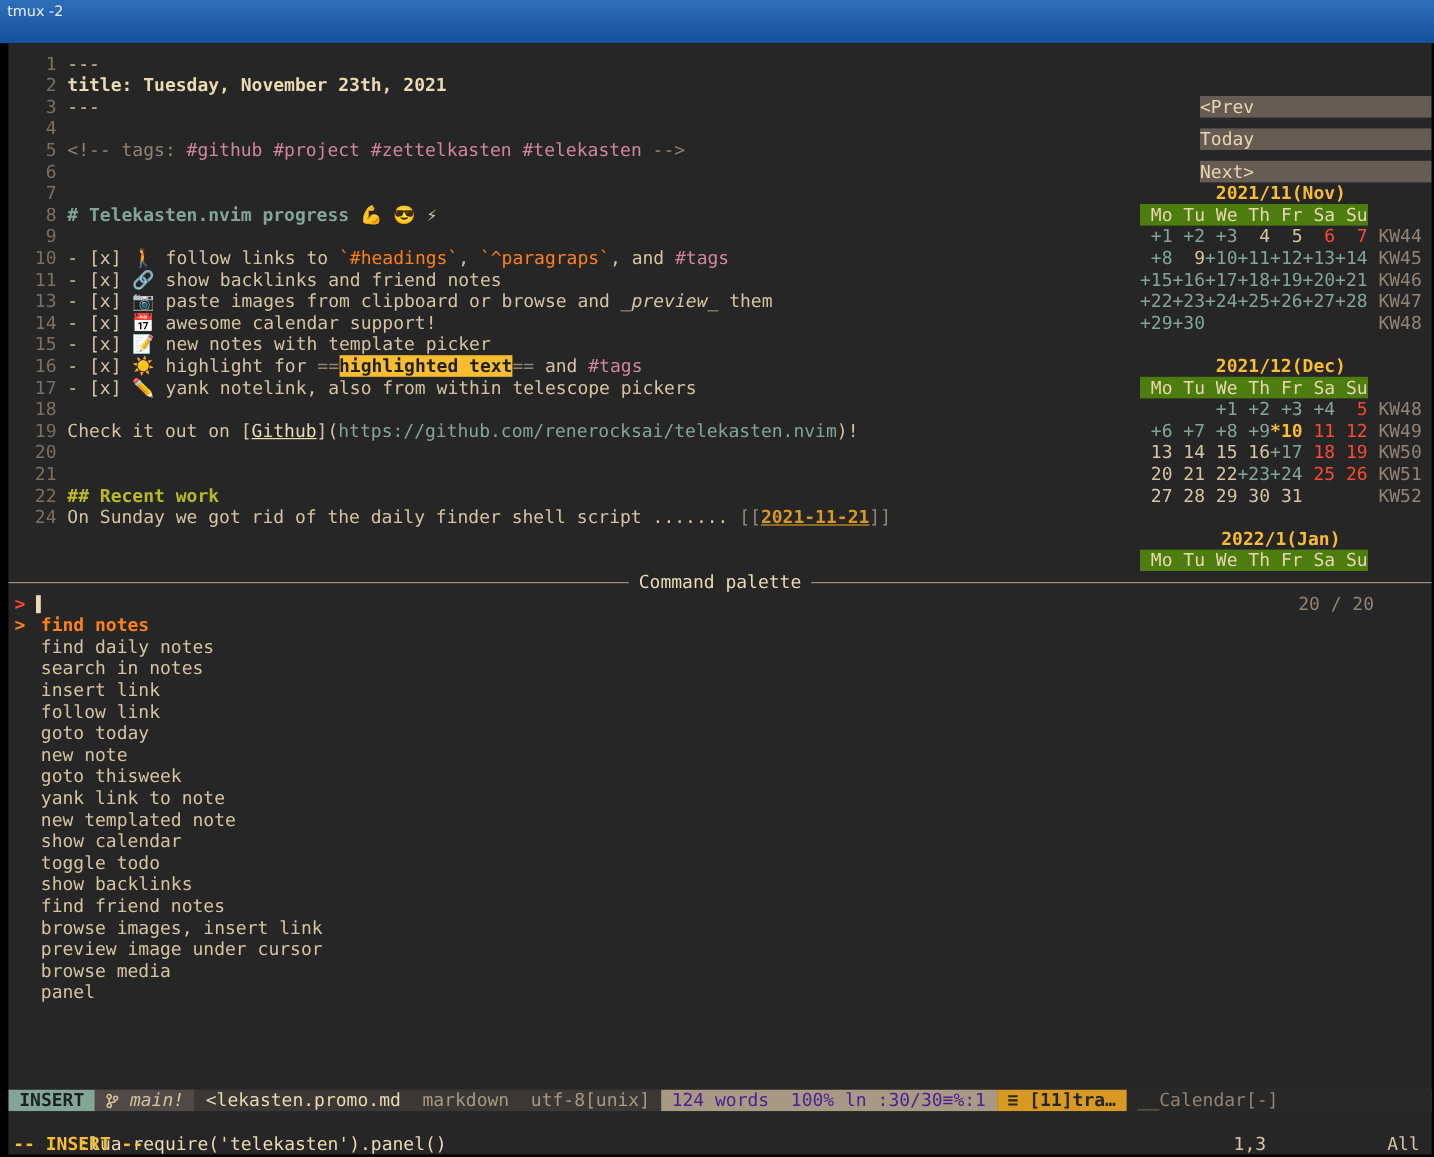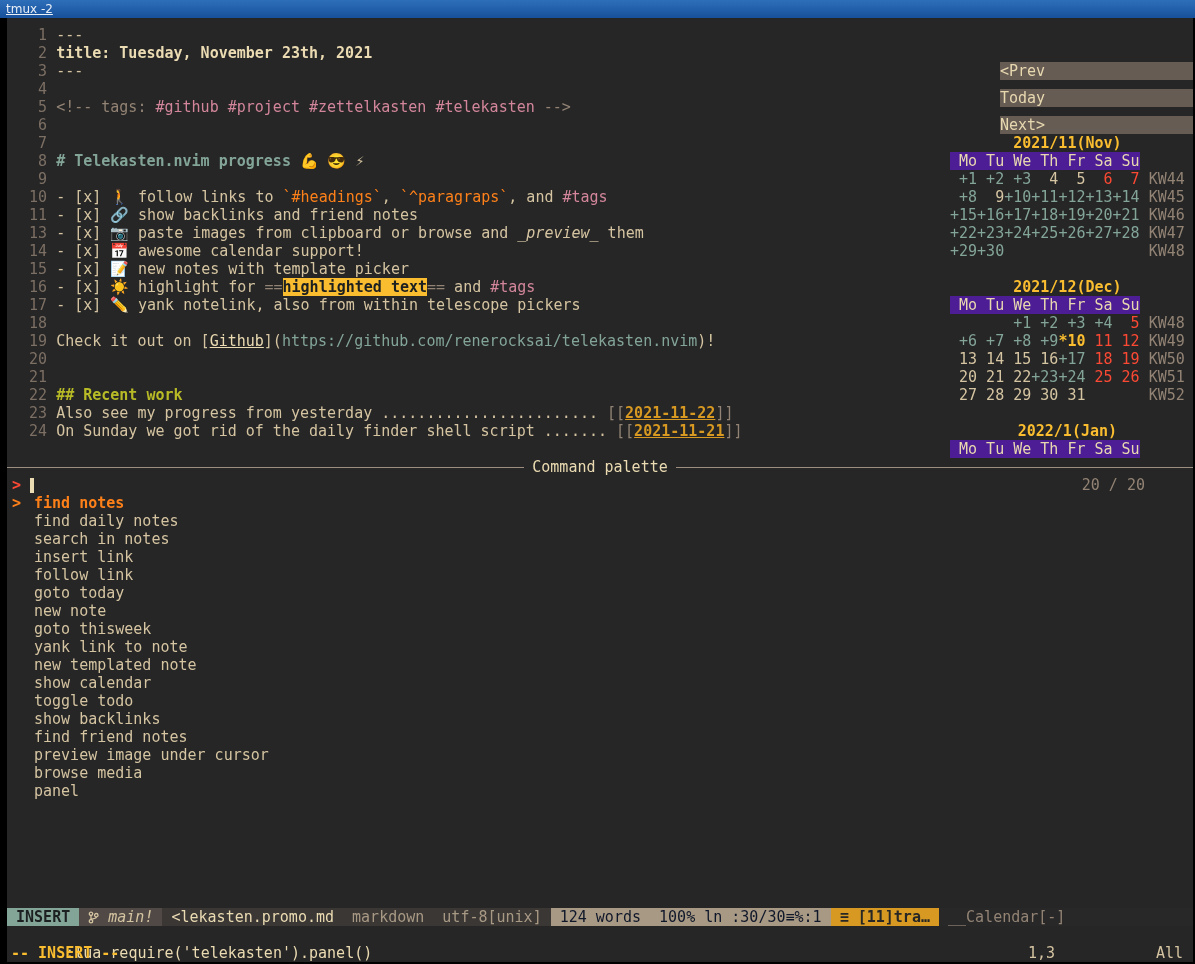--- a/index.html
+++ b/index.html
@@ -1,18 +1,18 @@
 <!DOCTYPE html>
 <html><head>
 <meta charset="utf-8">
 <style>
   html,body{margin:0;padding:0;background:#000;}
   body{width:1195px;height:964px;overflow:hidden;font-family:"DejaVu Sans Mono",monospace;}
   .screen{width:1195px;height:964px;display:flex;flex-direction:column;}
-  .titlebar{height:18px;background:linear-gradient(#2e6fba,#17509b);color:#e9eff7;font-size:12px;line-height:18px;padding-left:6px;font-family:"DejaVu Sans",sans-serif;text-decoration:underline;}
+  .titlebar{height:36px;background:linear-gradient(#2e6fba,#17509b);color:#e9eff7;font-size:12px;line-height:18px;padding-left:6px;font-family:"DejaVu Sans",sans-serif;}
   .terminal{flex:1;margin:0 2px 2px 7px;background:#262626;padding-top:8px;display:flex;flex-direction:column;font-size:15px;line-height:18px;color:#d5c4a1;}
   .top{display:flex;height:432px;}
   .editor{flex:1;padding-left:4px;overflow:hidden;}
   .eline{height:18px;white-space:pre;}
   .lnum{display:inline-block;width:4ch;text-align:right;color:#7c6f64;margin-right:1ch;}
   
   .s-t{color:#d5c4a1}
   .s-b{color:#ebdbb2;font-weight:bold}
   .s-cm{color:#928374}
   .s-tg{color:#d3869b}
@@ -25,21 +25,21 @@
   .s-pu{color:#928374}
   .s-hl{background:#fabd2f;color:#1d2021;font-weight:bold}
   .s-it{color:#d5c4a1;font-style:italic}
   
   .calendar{width:243px;padding-left:2px;white-space:pre;overflow:hidden;}
   .cal-nav{height:18px;margin-bottom:18px;padding-left:50px;display:flex;gap:9px;flex-direction:column;}
   .cal-btn{background:#665c54;color:#e8d8b0;}
   .cal-month + .cal-month{margin-top:18px;}
   .cal-title{height:18px;width:26ch;text-align:center;color:#fabd2f;font-weight:bold;}
   .cal-dowrow{height:18px;}
-  .cal-dow{background:#4c1d95;color:#e8d8b0;}
+  .cal-dow{background:#4d7c0f;color:#e8d8b0;}
   .cal-week{height:18px;}
   .cal-kw{color:#928374;}
   .d-n{color:#d5c4a1}
   .d-note{color:#83a598}
   .d-we{color:#fb4934}
   .d-today{color:#fabd2f;font-weight:bold}
   .d-e{color:#262626}
   
   .pal-border{height:18px;display:flex;align-items:center;}
   .bline{flex:1;height:0;border-top:1px solid #9d8f7f;}
@@ -53,21 +53,21 @@
   .plabel{color:#d5c4a1;}
   .psel{color:#fe8019;font-weight:bold;}
   .filler{flex:1;}
   
   .statusline{height:18px;display:flex;background:#3a3735;white-space:pre;overflow:hidden;}
   .sl{padding:0 1ch;}
   .sl-mode{background:#83a598;color:#1d2021;font-weight:bold;}
   .sl-branch{background:#504945;color:#d5c4a1;font-style:italic;}
   .sl-file{background:#3a3735;color:#ebdbb2;}
   .sl-meta{background:#3a3735;color:#a89984;}
-  .sl-info{background:#a89984;color:#0f172a;}
+  .sl-info{background:#a89984;color:#4c1d95;}
   .sl-tab{background:#d79921;color:#262626;font-weight:bold;}
   .sl-inactive{background:#282828;color:#928374;flex:1;}
   .cmdline{height:18px;padding-left:4px;color:#ebdbb2;white-space:pre;}
   .modeline{height:18px;padding-left:4px;display:flex;white-space:pre;}
   .mode-msg{color:#fabd2f;font-weight:bold;flex:1;}
   .ruler{width:128px;color:#d5c4a1;}
   .scroll{width:37px;color:#d5c4a1;}
 </style>
 </head>
 <body>
@@ -93,21 +93,20 @@
           <div class="eline"><span class="lnum">13</span><span class="s-t">- [x] 📷 paste images from clipboard or browse and </span><span class="s-it">_preview_</span><span class="s-t"> them</span></div>
           <div class="eline"><span class="lnum">14</span><span class="s-t">- [x] 📅 awesome calendar support!</span></div>
           <div class="eline"><span class="lnum">15</span><span class="s-t">- [x] 📝 new notes with template picker</span></div>
           <div class="eline"><span class="lnum">16</span><span class="s-t">- [x] ☀️ highlight for </span><span class="s-pu">==</span><span class="s-hl">highlighted text</span><span class="s-pu">==</span><span class="s-t"> and </span><span class="s-tg">#tags</span></div>
           <div class="eline"><span class="lnum">17</span><span class="s-t">- [x] ✏️ yank notelink, also from within telescope pickers</span></div>
           <div class="eline"><span class="lnum">18</span></div>
           <div class="eline"><span class="lnum">19</span><span class="s-t">Check it out on [</span><span class="s-lk">Github</span><span class="s-t">](</span><span class="s-ur">https://github.com/renerocksai/telekasten.nvim</span><span class="s-t">)!</span></div>
           <div class="eline"><span class="lnum">20</span></div>
           <div class="eline"><span class="lnum">21</span></div>
           <div class="eline"><span class="lnum">22</span><span class="s-h2">## Recent work</span></div>
-          <div class="eline"><span class="lnum">23</span><span class="s-t">Also see my progress from yesterday ........................ </span><span class="s-pu">[[</span><span class="s-dt">2021-11-22</span><span class="s-pu">]]</span></div>
           <div class="eline"><span class="lnum">24</span><span class="s-t">On Sunday we got rid of the daily finder shell script ....... </span><span class="s-pu">[[</span><span class="s-dt">2021-11-21</span><span class="s-pu">]]</span></div>
         </div>
       <div class="calendar">
         <div class="cal-nav" id="cal-nav"><span class="cal-btn">&lt;Prev</span><span class="cal-btn">Today</span><span class="cal-btn">Next&gt;</span></div>
         <div id="cal-months"><div class="cal-month"><div class="cal-title">2021/11(Nov)</div><div class="cal-dowrow"><span class="cal-dow"> Mo Tu We Th Fr Sa Su</span></div><div class="cal-week"><span class="d-note"> +1</span><span class="d-note"> +2</span><span class="d-note"> +3</span><span class="d-n">  4</span><span class="d-n">  5</span><span class="d-we">  6</span><span class="d-we">  7</span><span class="cal-kw"> KW44</span></div><div class="cal-week"><span class="d-note"> +8</span><span class="d-n">  9</span><span class="d-note">+10</span><span class="d-note">+11</span><span class="d-note">+12</span><span class="d-note">+13</span><span class="d-note">+14</span><span class="cal-kw"> KW45</span></div><div class="cal-week"><span class="d-note">+15</span><span class="d-note">+16</span><span class="d-note">+17</span><span class="d-note">+18</span><span class="d-note">+19</span><span class="d-note">+20</span><span class="d-note">+21</span><span class="cal-kw"> KW46</span></div><div class="cal-week"><span class="d-note">+22</span><span class="d-note">+23</span><span class="d-note">+24</span><span class="d-note">+25</span><span class="d-note">+26</span><span class="d-note">+27</span><span class="d-note">+28</span><span class="cal-kw"> KW47</span></div><div class="cal-week"><span class="d-note">+29</span><span class="d-note">+30</span><span class="d-e">   </span><span class="d-e">   </span><span class="d-e">   </span><span class="d-e">   </span><span class="d-e">   </span><span class="cal-kw"> KW48</span></div></div><div class="cal-month"><div class="cal-title">2021/12(Dec)</div><div class="cal-dowrow"><span class="cal-dow"> Mo Tu We Th Fr Sa Su</span></div><div class="cal-week"><span class="d-e">   </span><span class="d-e">   </span><span class="d-note"> +1</span><span class="d-note"> +2</span><span class="d-note"> +3</span><span class="d-note"> +4</span><span class="d-we">  5</span><span class="cal-kw"> KW48</span></div><div class="cal-week"><span class="d-note"> +6</span><span class="d-note"> +7</span><span class="d-note"> +8</span><span class="d-note"> +9</span><span class="d-today">*10</span><span class="d-we"> 11</span><span class="d-we"> 12</span><span class="cal-kw"> KW49</span></div><div class="cal-week"><span class="d-n"> 13</span><span class="d-n"> 14</span><span class="d-n"> 15</span><span class="d-n"> 16</span><span class="d-note">+17</span><span class="d-we"> 18</span><span class="d-we"> 19</span><span class="cal-kw"> KW50</span></div><div class="cal-week"><span class="d-n"> 20</span><span class="d-n"> 21</span><span class="d-n"> 22</span><span class="d-note">+23</span><span class="d-note">+24</span><span class="d-we"> 25</span><span class="d-we"> 26</span><span class="cal-kw"> KW51</span></div><div class="cal-week"><span class="d-n"> 27</span><span class="d-n"> 28</span><span class="d-n"> 29</span><span class="d-n"> 30</span><span class="d-n"> 31</span><span class="d-e">   </span><span class="d-e">   </span><span class="cal-kw"> KW52</span></div></div><div class="cal-month"><div class="cal-title">2022/1(Jan)</div><div class="cal-dowrow"><span class="cal-dow"> Mo Tu We Th Fr Sa Su</span></div></div></div>
       </div>
     </div>
     <div class="pal-border">
       <span class="bline"></span>
       <span class="pal-title">Command palette</span>
@@ -126,20 +125,21 @@
         <div class="prow"><span class="pcaret"></span><span class="plabel">follow link</span></div>
         <div class="prow"><span class="pcaret"></span><span class="plabel">goto today</span></div>
         <div class="prow"><span class="pcaret"></span><span class="plabel">new note</span></div>
         <div class="prow"><span class="pcaret"></span><span class="plabel">goto thisweek</span></div>
         <div class="prow"><span class="pcaret"></span><span class="plabel">yank link to note</span></div>
         <div class="prow"><span class="pcaret"></span><span class="plabel">new templated note</span></div>
         <div class="prow"><span class="pcaret"></span><span class="plabel">show calendar</span></div>
         <div class="prow"><span class="pcaret"></span><span class="plabel">toggle todo</span></div>
         <div class="prow"><span class="pcaret"></span><span class="plabel">show backlinks</span></div>
         <div class="prow"><span class="pcaret"></span><span class="plabel">find friend notes</span></div>
+        <div class="prow"><span class="pcaret"></span><span class="plabel">browse images, insert link</span></div>
         <div class="prow"><span class="pcaret"></span><span class="plabel">preview image under cursor</span></div>
         <div class="prow"><span class="pcaret"></span><span class="plabel">browse media</span></div>
         <div class="prow"><span class="pcaret"></span><span class="plabel">panel</span></div>
       </div>
     <div class="filler"></div>
     <div class="statusline" id="statusline"><span class="sl sl-mode">INSERT</span><span class="sl sl-branch"><svg width="11" height="13" viewBox="0 0 11 13" style="vertical-align:-2px">
             <g fill="none" stroke="#d5c4a1" stroke-width="1.3">
               <circle cx="3" cy="2.8" r="1.7"></circle>
               <circle cx="3" cy="10.2" r="1.7"></circle>
               <circle cx="8.3" cy="4.2" r="1.7"></circle>

